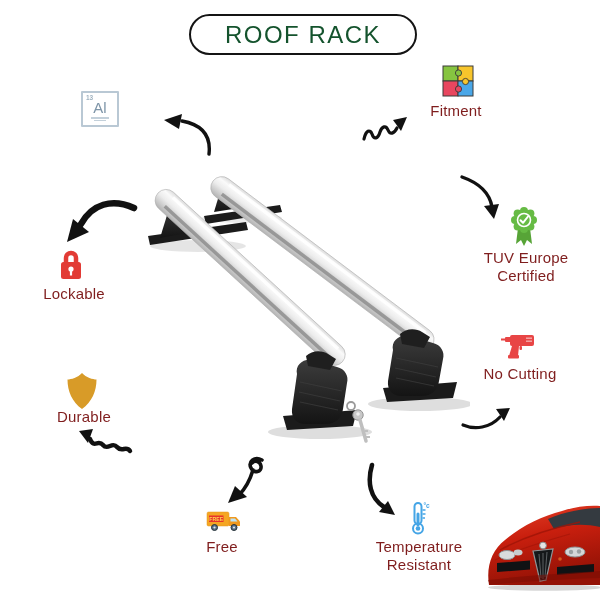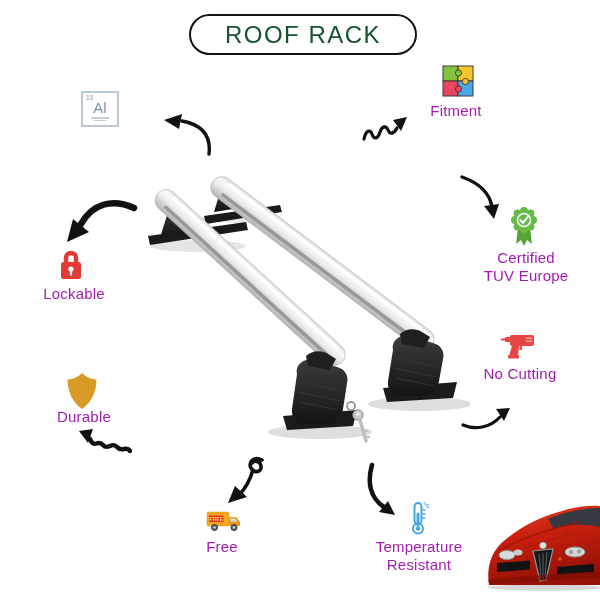--- a/index.html
+++ b/index.html
@@ -9,21 +9,21 @@
   }
   .abs { position:absolute; }
   .title-pill {
     position:absolute; left:189px; top:14px; width:224px; height:37px;
     border:2.5px solid #141414; border-radius:22px;
     display:flex; align-items:center; justify-content:center;
     font-size:24px; font-weight:500; letter-spacing:1.5px; color:#14532d;
   }
   .label {
     position:absolute; text-align:center; font-size:15px; line-height:17.5px;
-    font-weight:500; color:#a21caf; letter-spacing:0.2px;
+    font-weight:500; color:#7f1d1d; letter-spacing:0.2px;
   }
   
   .el-tile {
     position:absolute; left:81px; top:91px; width:34px; height:32px;
     border:2px solid #b9c8d4; border-radius:1px; background:#fff;
   }
   .el-num { position:absolute; left:3px; top:1px; font-size:6.5px; color:#9fb2c0; font-weight:bold; }
   .el-sym { position:absolute; left:0; right:0; top:6px; text-align:center; font-size:15px; color:#7e95a8; font-weight:500; }
   .el-bar1 { position:absolute; left:8px; top:24px; width:18px; height:1.5px; background:#c3d0da; }
   .el-bar2 { position:absolute; left:11px; top:27px; width:12px; height:1px; background:#c3d0da; }
@@ -141,22 +141,22 @@
         <circle cx="6" cy="13" r="4"></circle>
         <circle cx="8.6" cy="6.6" r="4"></circle>
       <circle cx="15" cy="4" r="4"></circle>
         <circle cx="21.4" cy="6.6" r="4"></circle>
         <circle cx="15" cy="13" r="10"></circle>
     </g>
     <circle cx="15" cy="13" r="6.5" fill="none" stroke="#fff" stroke-width="1.6"></circle>
     <path d="M11.5,13.2 L14,15.8 L19,9.5" stroke="#fff" stroke-width="2" fill="none" stroke-linecap="round" stroke-linejoin="round"></path>
   </svg>
   <div class="label" style="left:474px;top:249px;width:104px">
+    <div>TUV Europe</div>
     <div>Certified</div>
-    <div>TUV Europe</div>
   </div>
 
   <svg class="abs" style="left:500px;top:329px" width="36" height="30" viewBox="0 0 36 30">
     <g fill="#e84545">
       <rect x="1" y="9.5" width="5" height="2"></rect>
       <rect x="5" y="8" width="6" height="5" rx="1"></rect>
       <rect x="10" y="6" width="24" height="11" rx="2"></rect>
       <polygon points="12,17 19,17 18,27 9,27"></polygon>
       <rect x="8" y="26" width="11" height="3.5" rx="1"></rect>
       <rect x="19.5" y="17" width="2.5" height="4" rx="1"></rect>

